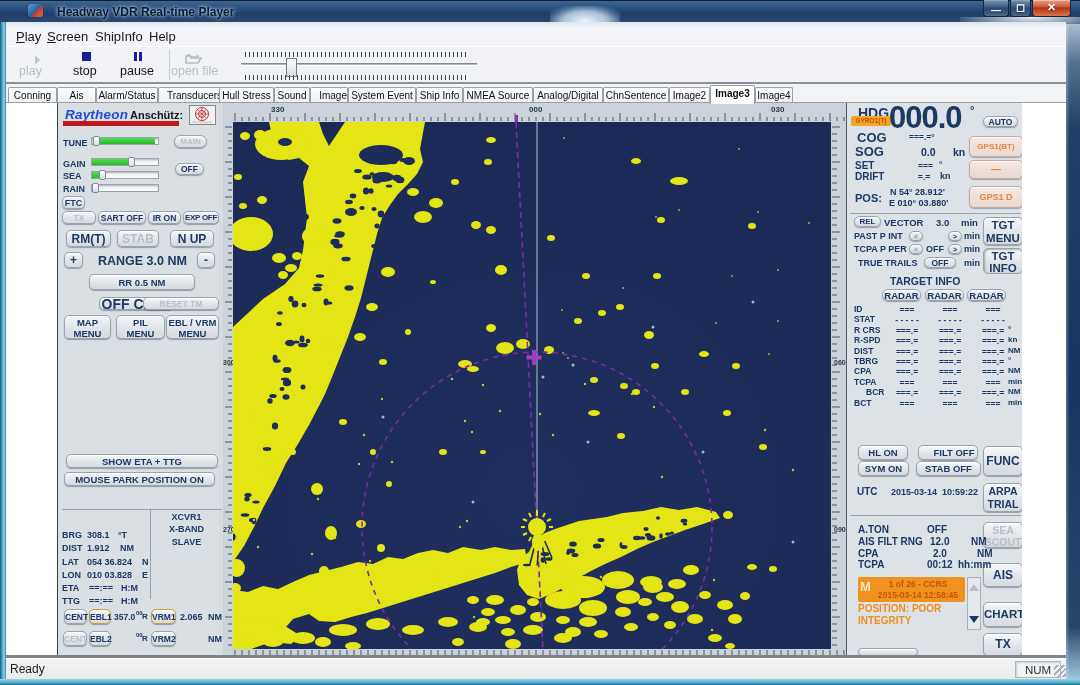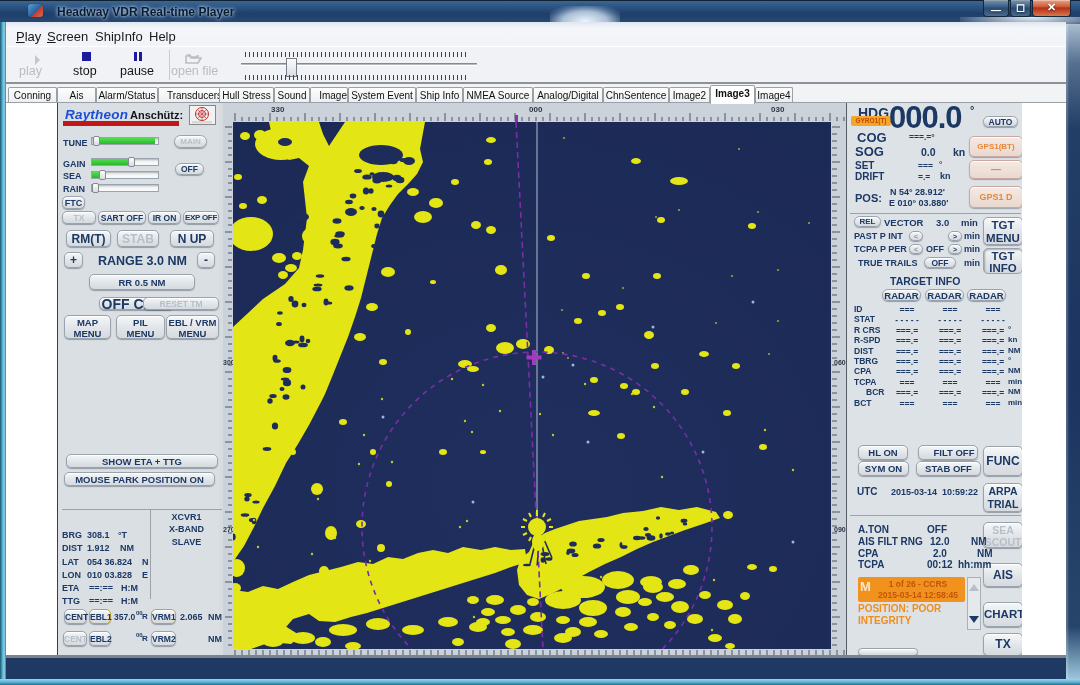--- a/index.html
+++ b/index.html
@@ -1003,15 +1003,20 @@
  </div>
  <div class="abs otxt" style="left:11px;top:500px;">POSITION: POOR</div>
  <div class="abs otxt" style="left:11px;top:512px;">INTEGRITY</div>
  <div class="abs btn" style="left:136px;top:460px;width:40px;height:24px;font-size:12px;line-height:22px;">AIS</div>
  <div class="abs btn" style="left:136px;top:499px;width:40px;height:25px;font-size:11.5px;line-height:23px;">CHART</div>
  <div class="abs btn" style="left:136px;top:530px;width:40px;height:23px;font-size:12px;line-height:21px;">TX</div>
  <div class="abs btn" style="left:11px;top:545px;width:60px;height:8px;"></div>
 </div>
 </div>
 <div class="abs" id="botline"></div>
+<div class="abs" id="statusbar">
+      <div class="abs" style="left:4px;top:3px;">Ready</div>
+<div class="abs" id="numbox">NUM</div>
+<div class="abs" style="left:1048px;top:6px;width:12px;height:12px;background:repeating-linear-gradient(135deg,transparent 0 2px,#aab0b6 2px 4px);"></div>
+</div>
 <div class="abs" id="fleft"></div>
 <div class="abs" id="fbot"></div>
 <div class="abs" id="fright"></div>
 </div>
 </body></html>

